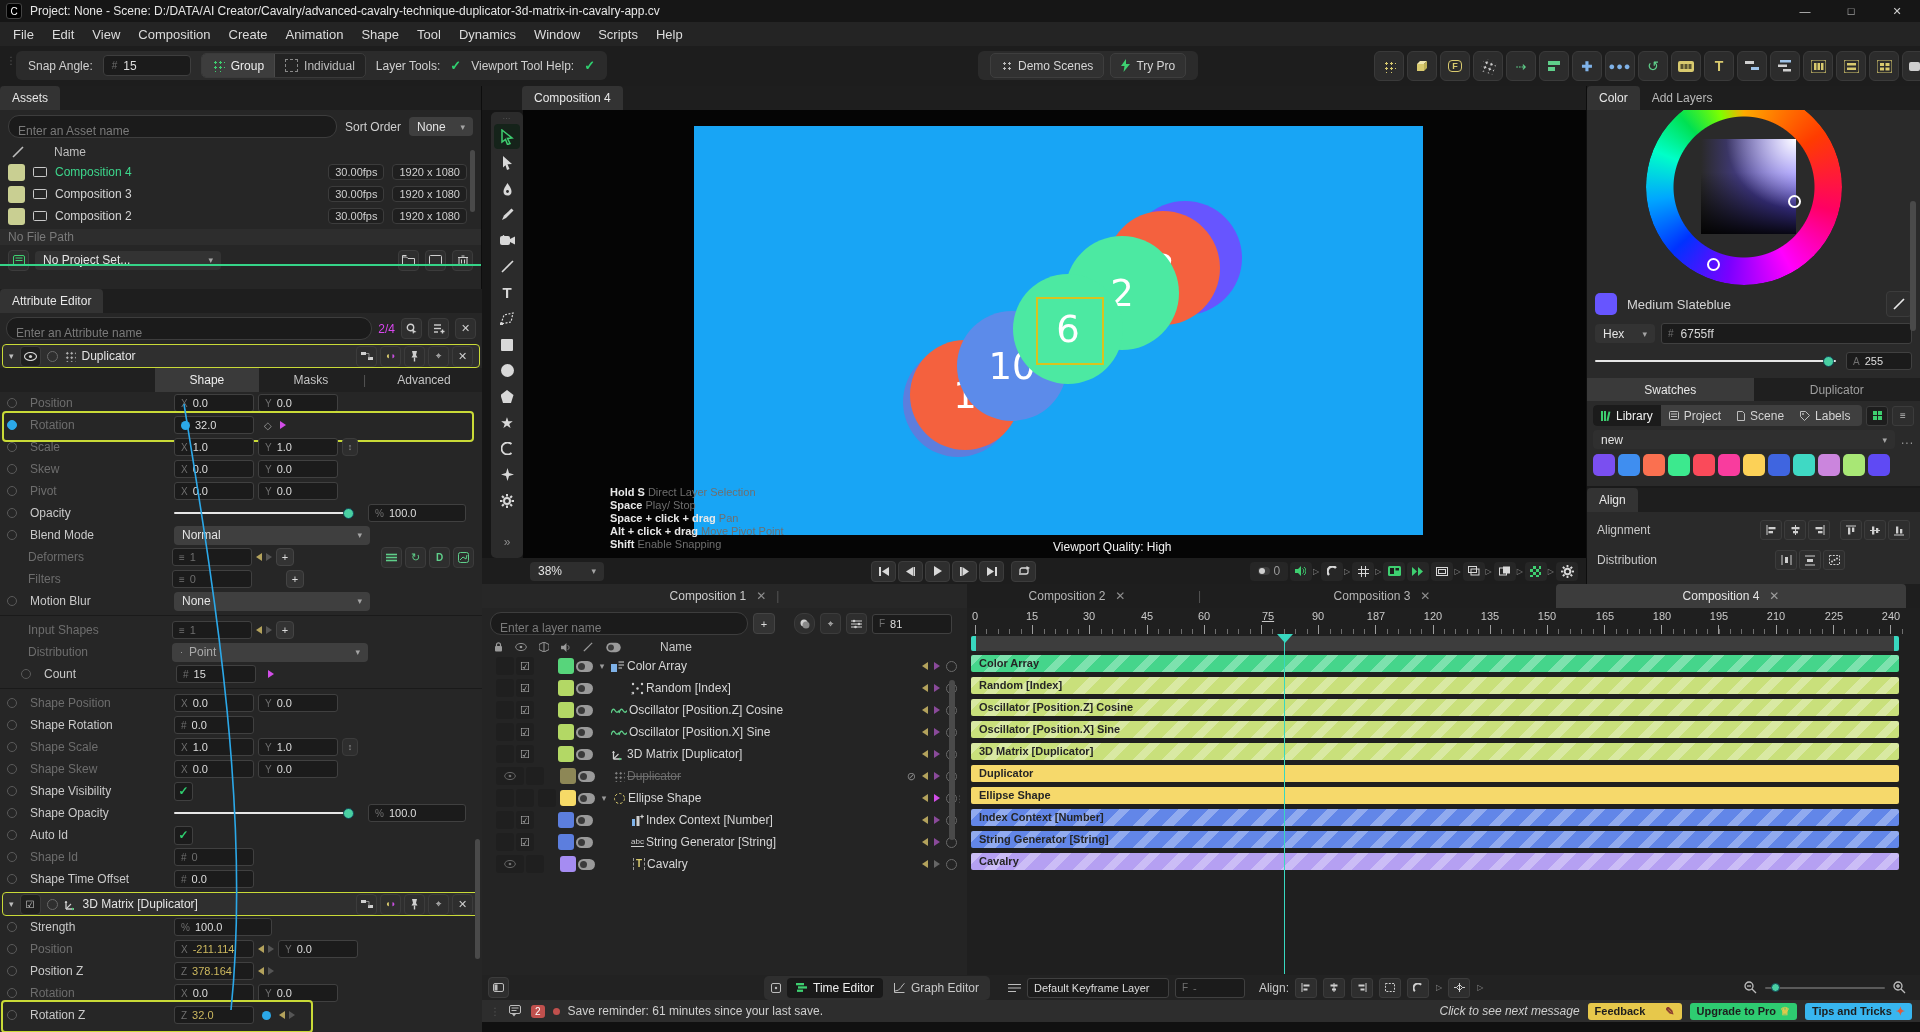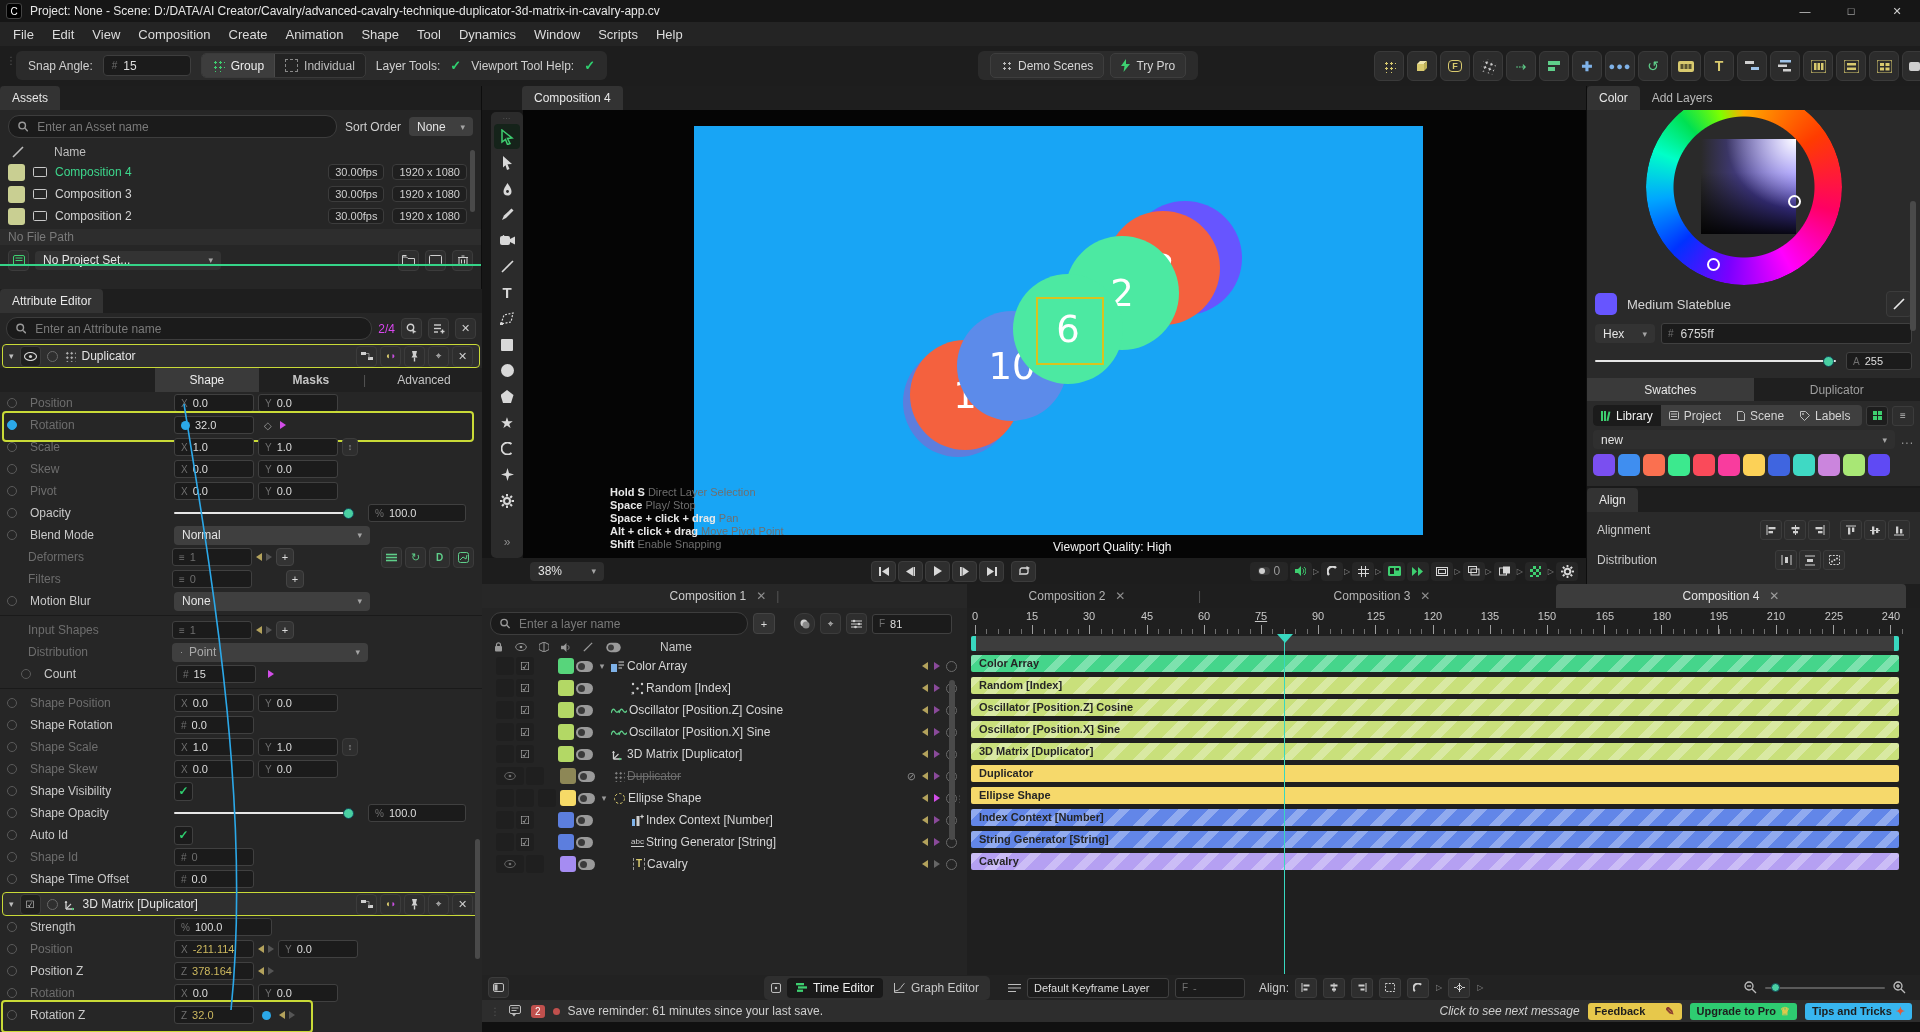--- a/index.html
+++ b/index.html
@@ -27,21 +27,21 @@
   .chkmark{color:#2fcf6f;font-weight:bold;font-size:13px;}
   .tb-btn{display:flex;align-items:center;gap:6px;padding:0 10px;height:23px;background:#313131;border:1px solid #3e3e3e;border-radius:5px;color:#d6d6d6;font-size:12px;}
   .icbtn{width:28px;height:28px;background:#2c2c2c;border:1px solid #3a3a3a;border-radius:6px;display:flex;align-items:center;justify-content:center;flex:none;}
   .dots9{width:13px;height:13px;background-image:radial-gradient(#d9ca6e 1.2px,transparent 1.3px);background-size:5px 5px;background-position:1px 1px;}
   .handle{color:#555;font-size:10px;letter-spacing:1px;}
 
   
   .ptabs{display:flex;background:#1e1e1e;height:24px;align-items:stretch;}
   .ptab{display:flex;align-items:center;padding:0 12px;color:#b9b9b9;font-size:12px;}
   .ptab.on{background:#333;color:#e8e8e8;border-radius:4px 4px 0 0;}
-  .search-pill{display:flex;align-items:center;gap:7px;background:#1b1b1b;border:1px solid #3d3d3d;border-radius:11px;height:21px;padding:0 9px;}
+  .search-pill{display:flex;align-items:center;gap:7px;background:#1b1b1b;border:1px solid #3d3d3d;border-radius:11px;height:21px;padding:0 9px;flex-direction:column;}
   .search-pill input{background:transparent;border:none;outline:none;color:#d8d8d8;font-family:"Liberation Sans",sans-serif;font-size:12px;width:100%;}
   .search-pill input::placeholder{color:#7a7a7a;}
   .pill{background:#1f1f1f;border:1px solid #3c3c3c;border-radius:4px;padding:1px 6px;font-size:11px;color:#d0d0d0;white-space:nowrap;}
   .drop{display:flex;align-items:center;background:#3f3f3f;border-radius:4px;height:19px;padding:0 8px;font-size:12px;color:#e4e4e4;}
   .chev{margin-left:auto;color:#a5a5a5;font-size:9px;}
   .minitile{width:19px;height:19px;background:#2e2e2e;border:1px solid #3c3c3c;border-radius:4px;display:flex;align-items:center;justify-content:center;flex:none;}
 
   
   .leftcol{position:absolute;left:0;top:86px;width:482px;height:946px;background:#262626;border-right:1px solid #0d0d0d;box-sizing:border-box;}
   .asset-row{display:flex;align-items:center;height:22px;gap:8px;padding-left:8px;}
@@ -445,21 +445,21 @@
             </div>
           <div class="minitile">
               <span style="color:#cfcfcf;font-size:11px;">✕</span>
             </div>
         </div>
       </div>
 
       <div class="aetabs">
         <div style="width:155px;"></div>
         <div class="aetab on" style="width:60px;justify-content:center;">Shape</div>
-        <div class="aetab" style="width:60px;justify-content:center;font-weight:bold;">Masks</div>
+        <div class="aetab" style="width:60px;justify-content:center;">Masks</div>
         <span style="color:#555;">|</span>
         <div class="aetab" style="width:72px;justify-content:center;">Advanced</div>
       </div>
 
       <div style="position:relative;">
         <div class="ae-row">
           <span class="radio"></span>
             <span class="lbl dim">Position</span>
           <div class="fld">
               <span class="pf">X</span>
@@ -1534,23 +1534,23 @@
             <span style="color:#9f9f9f;">✕</span>
         </div>
       </div>
 
       <div style="position:absolute;left:0;top:26px;width:100%;height:24px;">
         <span class="ruler-num" style="left:8px;">0</span>
         <span class="ruler-num" style="left:65px;">15</span>
         <span class="ruler-num" style="left:122px;">30</span>
         <span class="ruler-num" style="left:180px;">45</span>
         <span class="ruler-num" style="left:237px;">60</span>
-        <span class="ruler-num" style="left:294px;text-decoration:underline;">75</span>
+        <span class="ruler-num" style="left:301px;text-decoration:underline;">75</span>
         <span class="ruler-num" style="left:351px;">90</span>
-        <span class="ruler-num" style="left:409px;">125</span>
+        <span class="ruler-num" style="left:409px;">187</span>
         <span class="ruler-num" style="left:466px;">120</span>
         <span class="ruler-num" style="left:523px;">135</span>
         <span class="ruler-num" style="left:580px;">150</span>
         <span class="ruler-num" style="left:638px;">165</span>
         <span class="ruler-num" style="left:695px;">180</span>
         <span class="ruler-num" style="left:752px;">195</span>
         <span class="ruler-num" style="left:809px;">210</span>
         <span class="ruler-num" style="left:867px;">225</span>
         <span class="ruler-num" style="left:924px;">240</span>
         <div style="position:absolute;left:8px;right:10px;bottom:0;height:5px;background-image:repeating-linear-gradient(90deg,#6f6f6f 0 1px,transparent 1px 11.44px);"></div>

